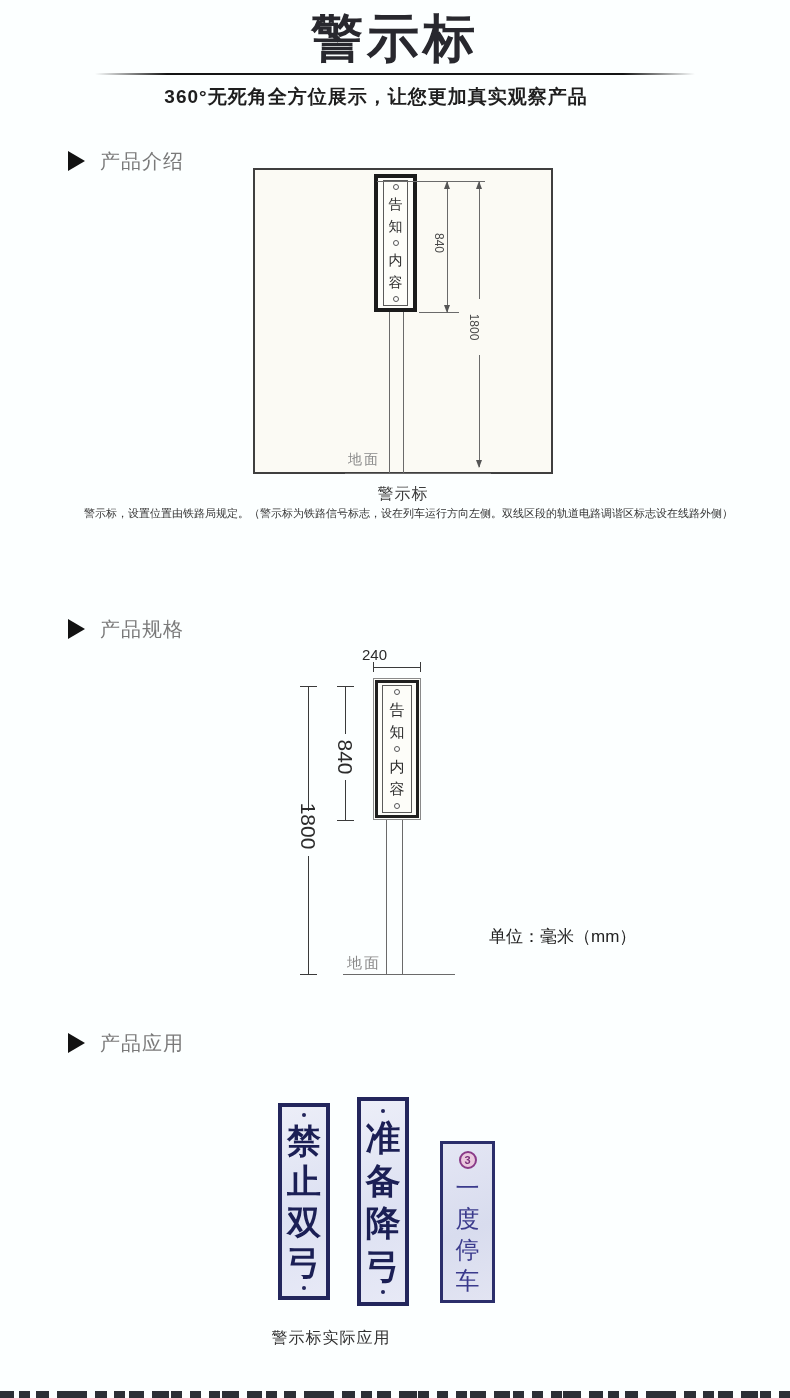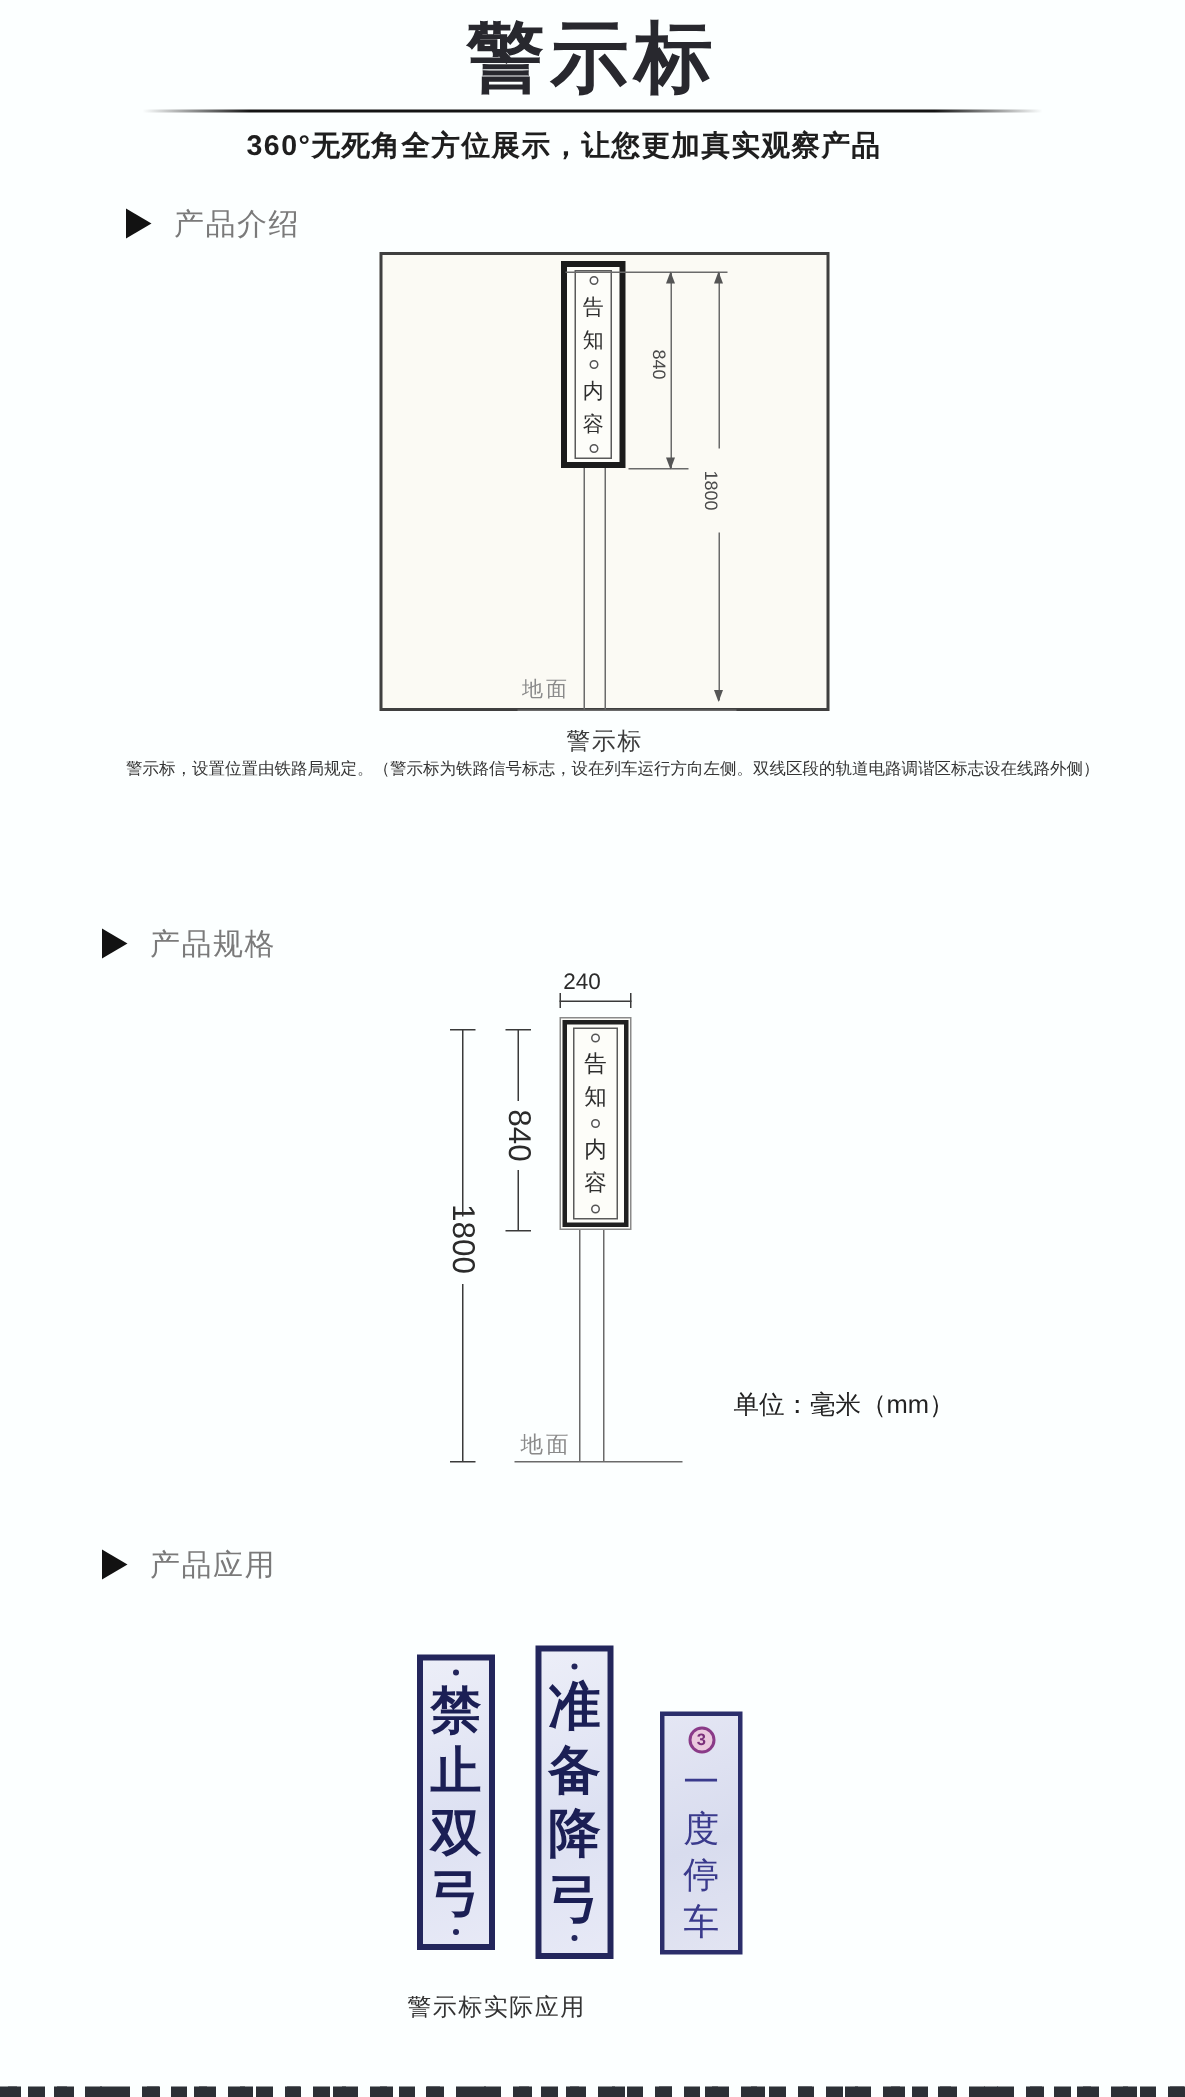--- a/index.html
+++ b/index.html
@@ -112,21 +112,21 @@
 </style>
 </head>
 <body>
 
 <div class="page">
 
   <div class="abs title">警示标</div>
   <div class="abs divider"></div>
   <div class="abs subtitle">360°无死角全方位展示，让您更加真实观察产品</div>
 
-  <div class="abs sec-header" style="top:137px;margin-left:16px;">
+  <div class="abs sec-header" style="top:149px;">
     <span class="tri"></span>
     <span class="sec-label">产品介绍</span>
   </div>
 
   <div class="abs diagram1">
 
     <div class="abs plate-outer" style="left:119px; top:4px; width:43px; height:138px;">
       <div class="plate-inner" style="margin:2px 5px; width:auto; height:calc(100% - 4px);">
         <span class="bolt-hole"></span>
         <span class="plate-char">告</span>
@@ -161,21 +161,21 @@
 
   <div class="abs paragraph">警示标，设置位置由铁路局规定。（警示标为铁路信号标志，设在列车运行方向左侧。双线区段的轨道电路调谐区标志设在线路外侧）</div>
 
   <div class="abs sec-header" style="top:617px;">
     <span class="tri"></span>
     <span class="sec-label">产品规格</span>
   </div>
 
   <div class="abs diagram2">
 
-    <div class="abs" style="left:72px; top:2px; width:52px; text-align:center; font-size:15px; color:#2b2b2b;">240</div>
+    <div class="abs" style="left:72px; top:2px; width:52px; text-align:left; font-size:15px; color:#2b2b2b;">240</div>
     <div class="abs dline hline" style="left:83px; top:23px; width:48px; background:#3a3a3a;"></div>
     <div class="abs dline vline" style="left:83px; top:18px; height:10px; background:#3a3a3a;"></div>
     <div class="abs dline vline" style="left:130px; top:18px; height:10px; background:#3a3a3a;"></div>
 
     <div class="abs plate-outer2" style="left:83px; top:34px; width:48px; height:142px;">
       <div class="plate-band">
         <div class="plate-inner">
           <span class="bolt-hole"></span>
           <span class="plate-char" style="font-size:15px;">告</span>
           <span class="plate-char" style="font-size:15px;">知</span>

